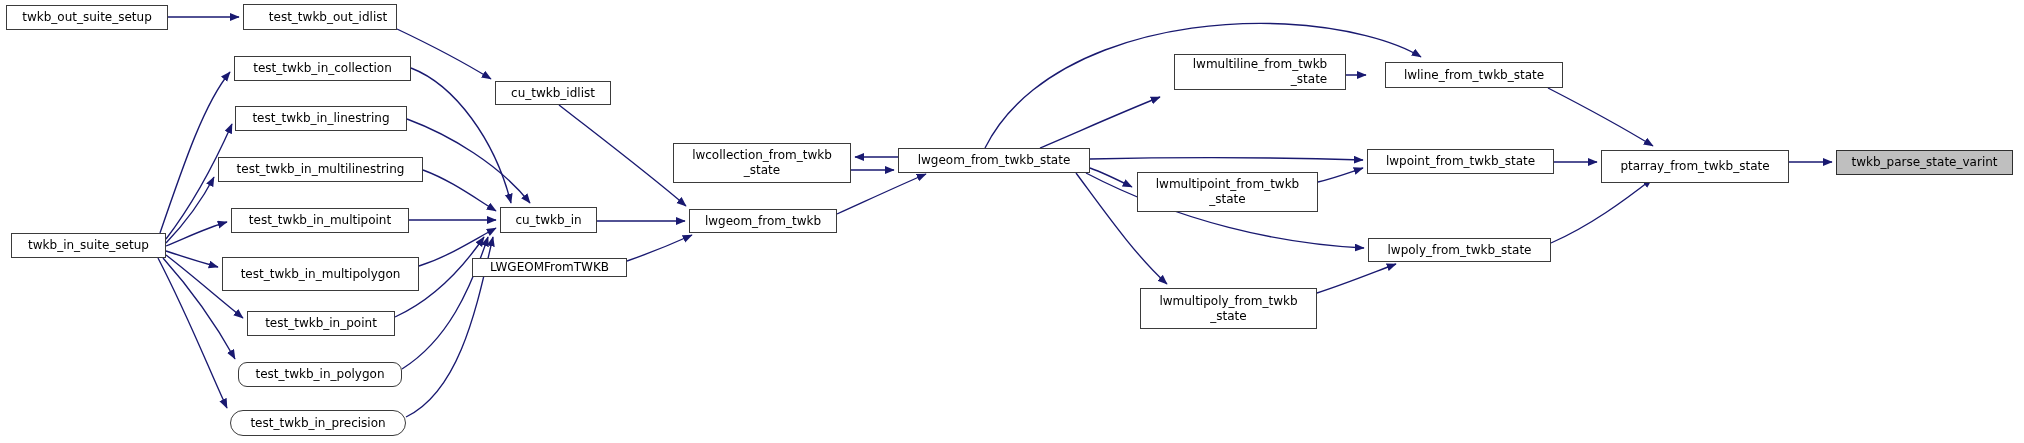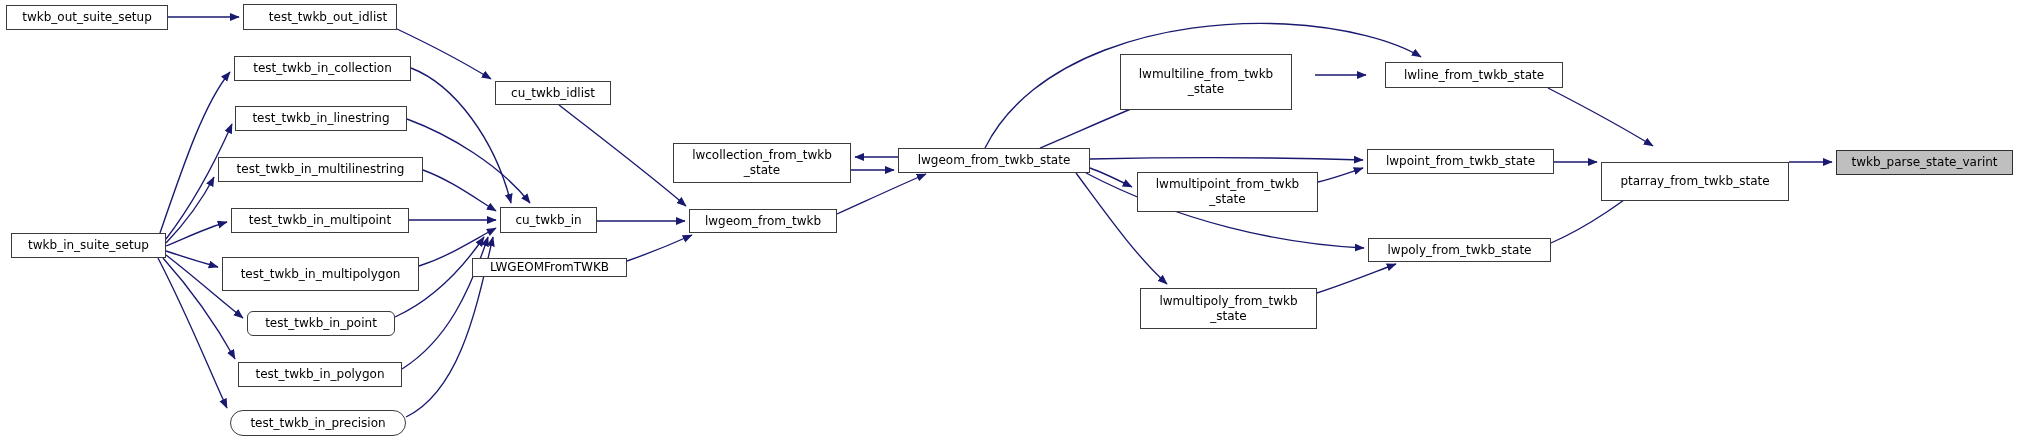--- a/index.html
+++ b/index.html
@@ -65,35 +65,35 @@
   </svg>
   <div id="nodelayer">
       <div class="node" style="left: 6px; top: 5px; width: 162px; height: 25px;">twkb_out_suite_setup</div>
       <div class="node" style="left: 243px; top: 4px; width: 154px; height: 26px; padding-left: 16px;">test_twkb_out_idlist</div>
       <div class="node" style="left: 234px; top: 56px; width: 177px; height: 25px;">test_twkb_in_collection</div>
       <div class="node" style="left: 235px; top: 106px; width: 172px; height: 25px;">test_twkb_in_linestring</div>
       <div class="node" style="left: 218px; top: 157px; width: 205px; height: 25px;">test_twkb_in_multilinestring</div>
       <div class="node" style="left: 231px; top: 208px; width: 178px; height: 25px;">test_twkb_in_multipoint</div>
       <div class="node" style="left: 11px; top: 233px; width: 155px; height: 25px;">twkb_in_suite_setup</div>
       <div class="node" style="left: 222px; top: 257px; width: 197px; height: 34px;">test_twkb_in_multipolygon</div>
-      <div class="node" style="left: 247px; top: 311px; width: 148px; height: 25px; border-radius: 6px;">test_twkb_in_point</div>
-      <div class="node" style="left: 238px; top: 362px; width: 164px; height: 25px;">test_twkb_in_polygon</div>
+      <div class="node" style="left: 247px; top: 311px; width: 148px; height: 25px;">test_twkb_in_point</div>
+      <div class="node" style="left: 238px; top: 362px; width: 164px; height: 25px; border-radius: 9px;">test_twkb_in_polygon</div>
       <div class="node" style="left: 230px; top: 410px; width: 176px; height: 26px; border-radius: 13px;">test_twkb_in_precision</div>
       <div class="node" style="left: 495px; top: 81px; width: 116px; height: 24px;">cu_twkb_idlist</div>
       <div class="node" style="left: 500px; top: 207px; width: 97px; height: 26px;">cu_twkb_in</div>
       <div class="node" style="left: 472px; top: 258px; width: 155px; height: 19px;">LWGEOMFromTWKB</div>
       <div class="node" style="left: 689px; top: 209px; width: 148px; height: 24px;">lwgeom_from_twkb</div>
       <div class="node" style="left: 673px; top: 143px; width: 178px; height: 40px;">lwcollection_from_twkb
 _state</div>
       <div class="node" style="left: 898px; top: 148px; width: 192px; height: 25px;">lwgeom_from_twkb_state</div>
-      <div class="node" style="left: 1120px; top: 54px; width: 172px; height: 56px;">lwmultiline_from_twkb
+      <div class="node" style="left: 1174px; top: 54px; width: 172px; height: 36px; text-align: right;">lwmultiline_from_twkb
 _state</div>
       <div class="node" style="left: 1370px; top: 62px; width: 178px; height: 26px; margin-left: 15px;">lwline_from_twkb_state</div>
       <div class="node" style="left: 1367px; top: 149px; width: 187px; height: 25px;">lwpoint_from_twkb_state</div>
       <div class="node" style="left: 1137px; top: 172px; width: 181px; height: 40px;">lwmultipoint_from_twkb
 _state</div>
       <div class="node" style="left: 1368px; top: 238px; width: 183px; height: 24px;">lwpoly_from_twkb_state</div>
       <div class="node" style="left: 1140px; top: 288px; width: 177px; height: 41px;">lwmultipoly_from_twkb
 _state</div>
-      <div class="node" style="left: 1601px; top: 150px; width: 188px; height: 39px; margin-top: 12px;">ptarray_from_twkb_state</div>
+      <div class="node" style="left: 1601px; top: 150px; width: 188px; height: 33px;">ptarray_from_twkb_state</div>
       <div class="node hl" style="left: 1836px; top: 150px; width: 177px; height: 25px;">twkb_parse_state_varint</div>
     </div>
 </div>
 
 </body></html>

